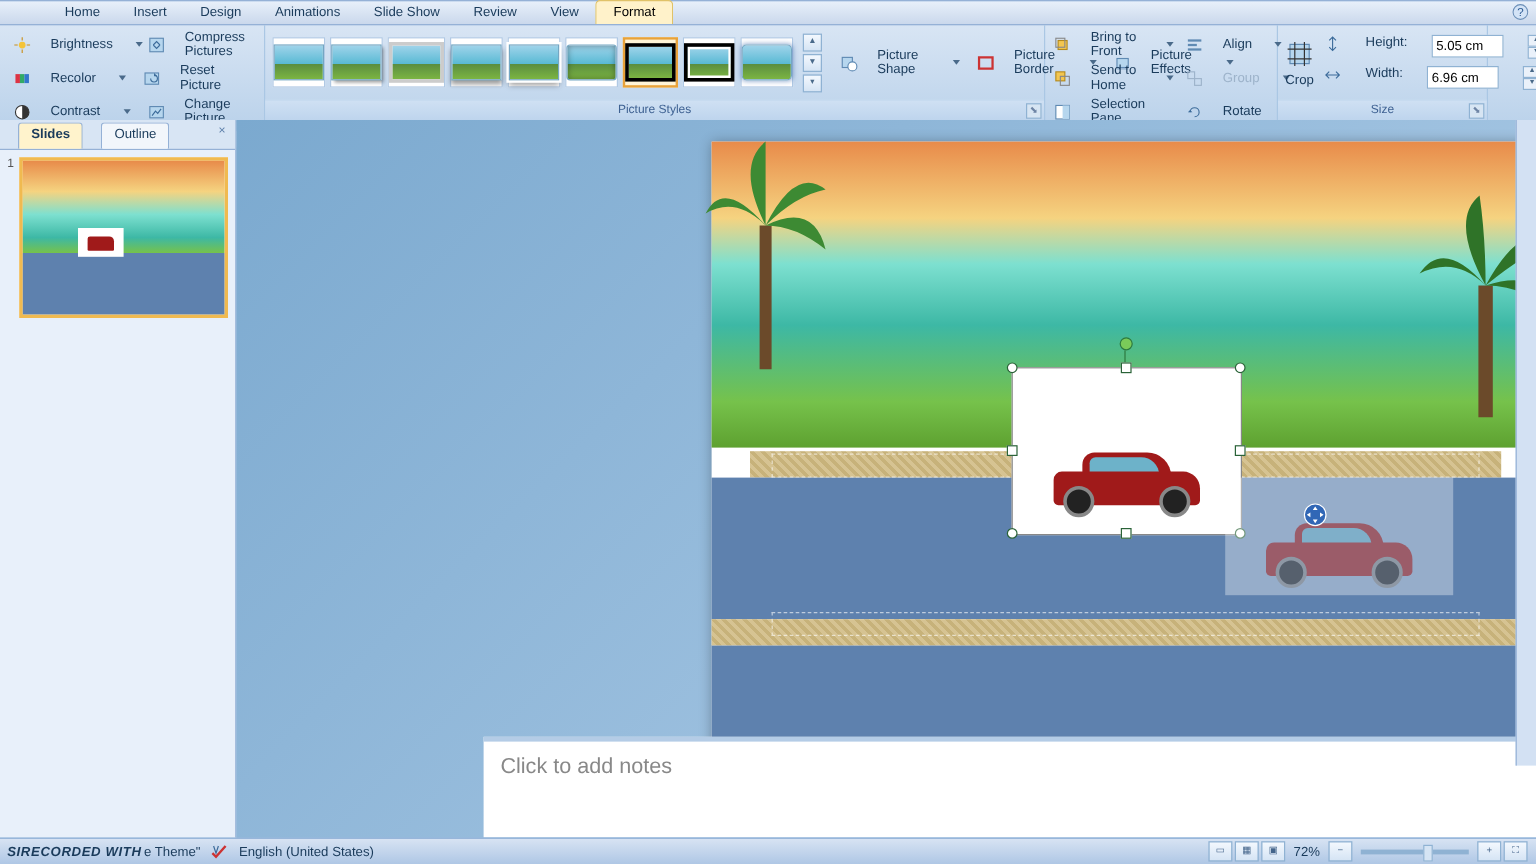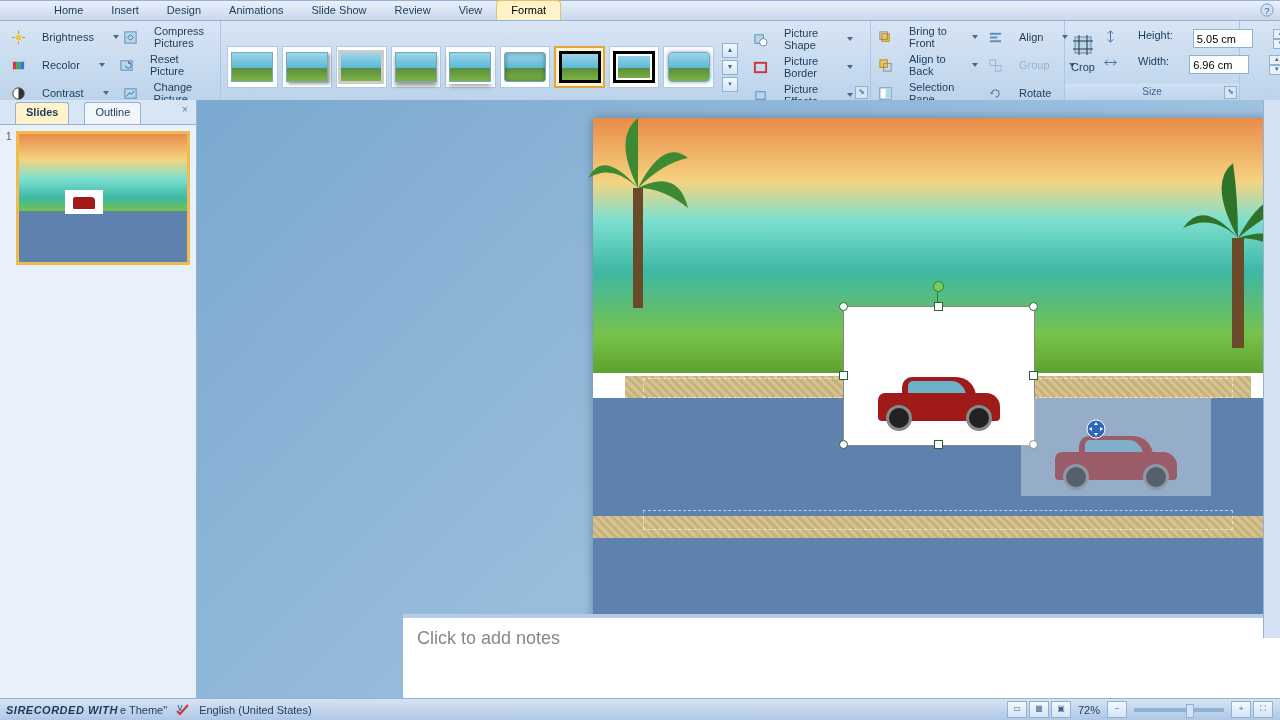--- a/index.html
+++ b/index.html
@@ -17,21 +17,21 @@
 .adjust .rows{flex:1;display:flex;flex-direction:column;justify-content:space-around;padding:2px 4px}
 .adjust .row{display:flex}
 .adjust .btn{width:98px}
 .dd:after{content:"";display:inline-block;border-left:3px solid transparent;border-right:3px solid transparent;border-top:4px solid #4a6a8a;margin-left:3px}
 .pstyles{width:649px}
 .gallery{flex:1;display:flex;align-items:center;padding:2px 6px;gap:4px}
 .thumb{width:52px;height:42px;border:1px solid #b0c9e4;background:#fff;display:flex;align-items:center;justify-content:center;box-sizing:border-box}
 .thumb .pic{width:40px;height:28px;background:linear-gradient(#9fd4ea,#58b9d4 55%,#5a8d40 55%,#7cb542);position:relative;border:1px solid #74a7c3}
 .gspin{display:flex;flex-direction:column;gap:2px;margin-left:4px}
 .sbtn{width:14px;height:13px;border:1px solid #8fb2d3;background:linear-gradient(#f3f8fe,#d5e4f4);font-size:7px;line-height:12px;text-align:center;color:#4a6a8a}
-.popts{display:flex;flex-direction:column;justify-content:space-between;padding:2px 4px;margin-left:auto}
+.popts{display:flex;flex-direction:row;justify-content:space-between;padding:2px 4px;margin-left:auto}
 .popts .btn{width:100px}
 .arrange{width:193px}
 .arrange .rows{flex:1;display:flex;flex-direction:column;justify-content:space-around;padding:2px 2px}
 .arrange .row{display:flex}
 .arrange .btn{padding:2px 3px}
 .size{width:174px}
 .size .body{flex:1;display:flex;align-items:center;padding:4px}
 .crop{width:36px;display:flex;flex-direction:column;align-items:center;gap:2px}
 .dims{flex:1;display:flex;flex-direction:column;gap:6px;padding-left:6px}
 .drow{display:flex;gap:20px}
@@ -236,21 +236,21 @@
             </svg>
             <span>Align</span>
           </div>
       </div>
       <div class="row">
         <div class="btn dd" style="width:100px">
             <svg class="ico" viewBox="0 0 16 16">
               <rect x="2" y="2" width="8" height="8" fill="#f3c64f" stroke="#b58a1c"></rect>
               <rect x="6" y="6" width="8" height="8" fill="none" stroke="#888"></rect>
             </svg>
-            <span>Align to Back</span>
+            <span>Send to Home</span>
           </div>
         <div class="btn dd" style="width:64px;color:#9db3ca">
             <svg class="ico" viewBox="0 0 16 16">
               <rect x="2" y="2" width="6" height="6" fill="none" stroke="#9db3ca"></rect>
               <rect x="8" y="8" width="6" height="6" fill="none" stroke="#9db3ca"></rect>
             </svg>
             <span>Group</span>
           </div>
       </div>
       <div class="row">

